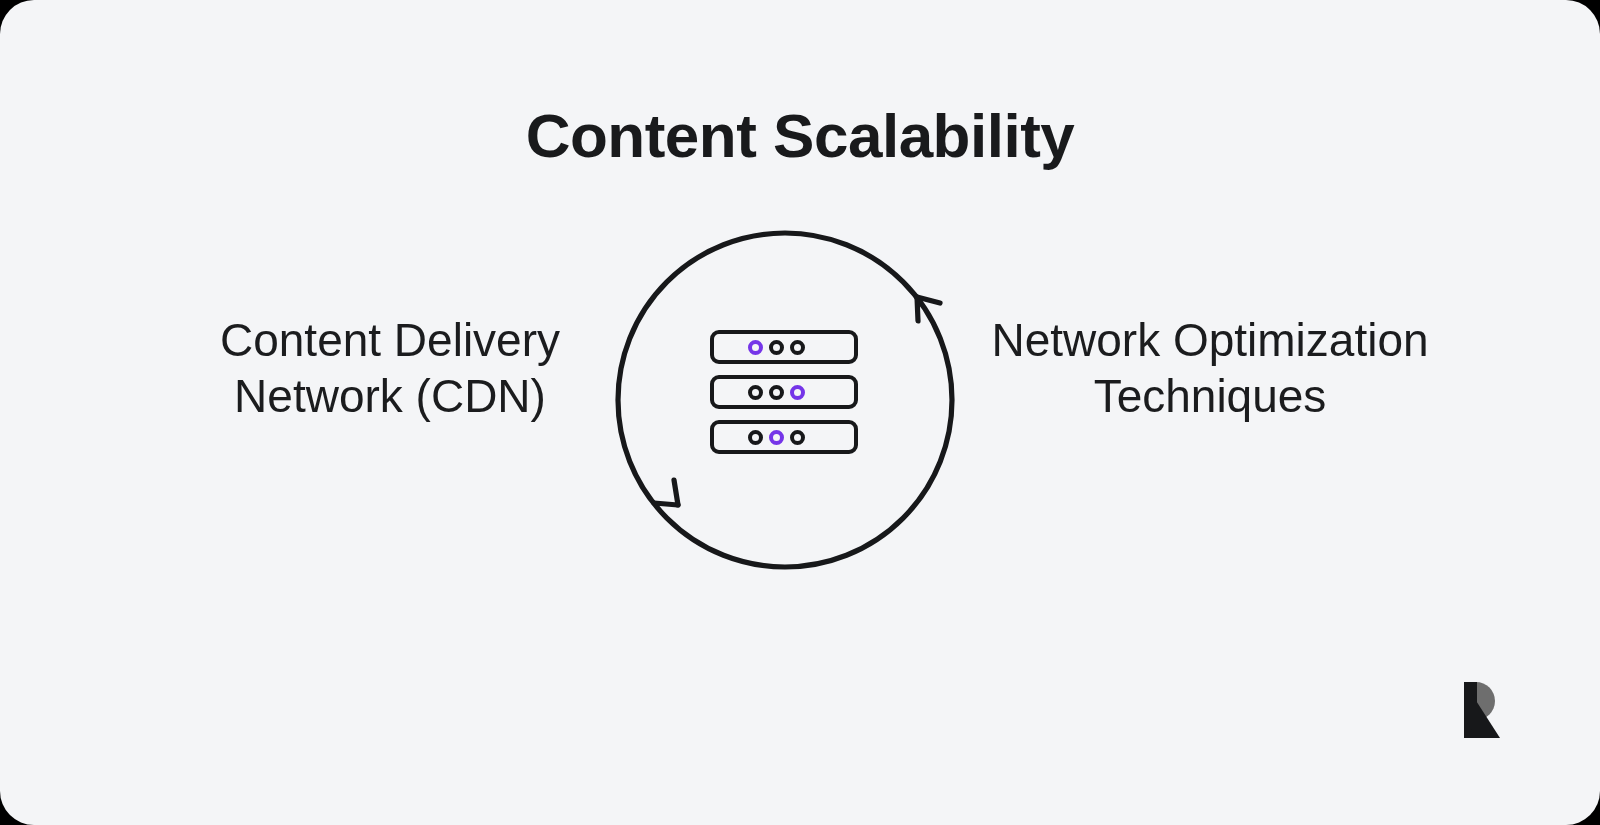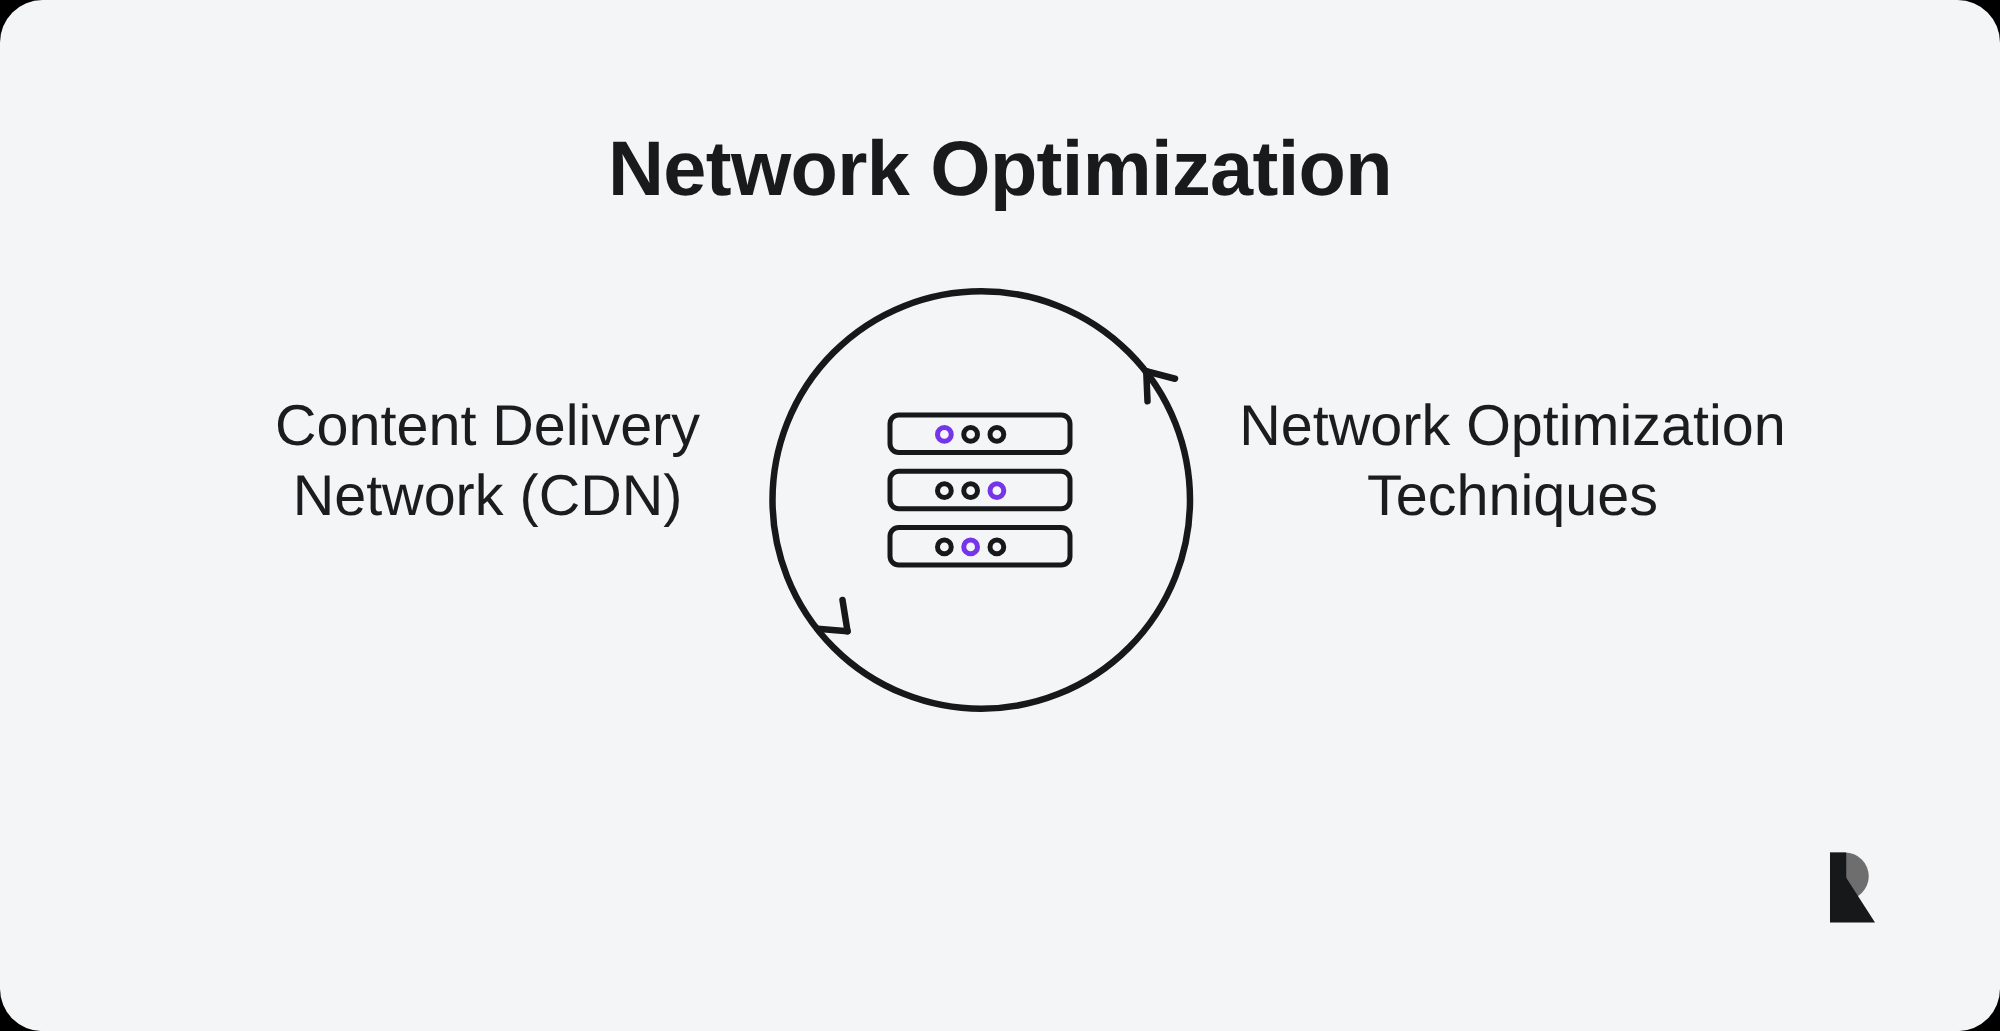--- a/index.html
+++ b/index.html
@@ -141,21 +141,21 @@
     top: 678px;
     width: 52px;
     height: 62px;
   }
 </style>
 </head>
 <body>
 
 <div class="card">
 
-  <div class="title">Network Optimization</div>
+  <div class="title">Content Scalability</div>
 
   <div class="diagram">
 
     <svg class="cycle-svg" viewBox="0 0 370 370">
 
       <circle cx="185" cy="185" r="167" fill="none" stroke="#17181A" stroke-width="5.2"></circle>
 
       <g stroke="#17181A" stroke-width="5.2" stroke-linecap="round" fill="none">
         <path d="M 340 88 L 317 82"></path>
         <path d="M 317 82 L 318 106"></path>

